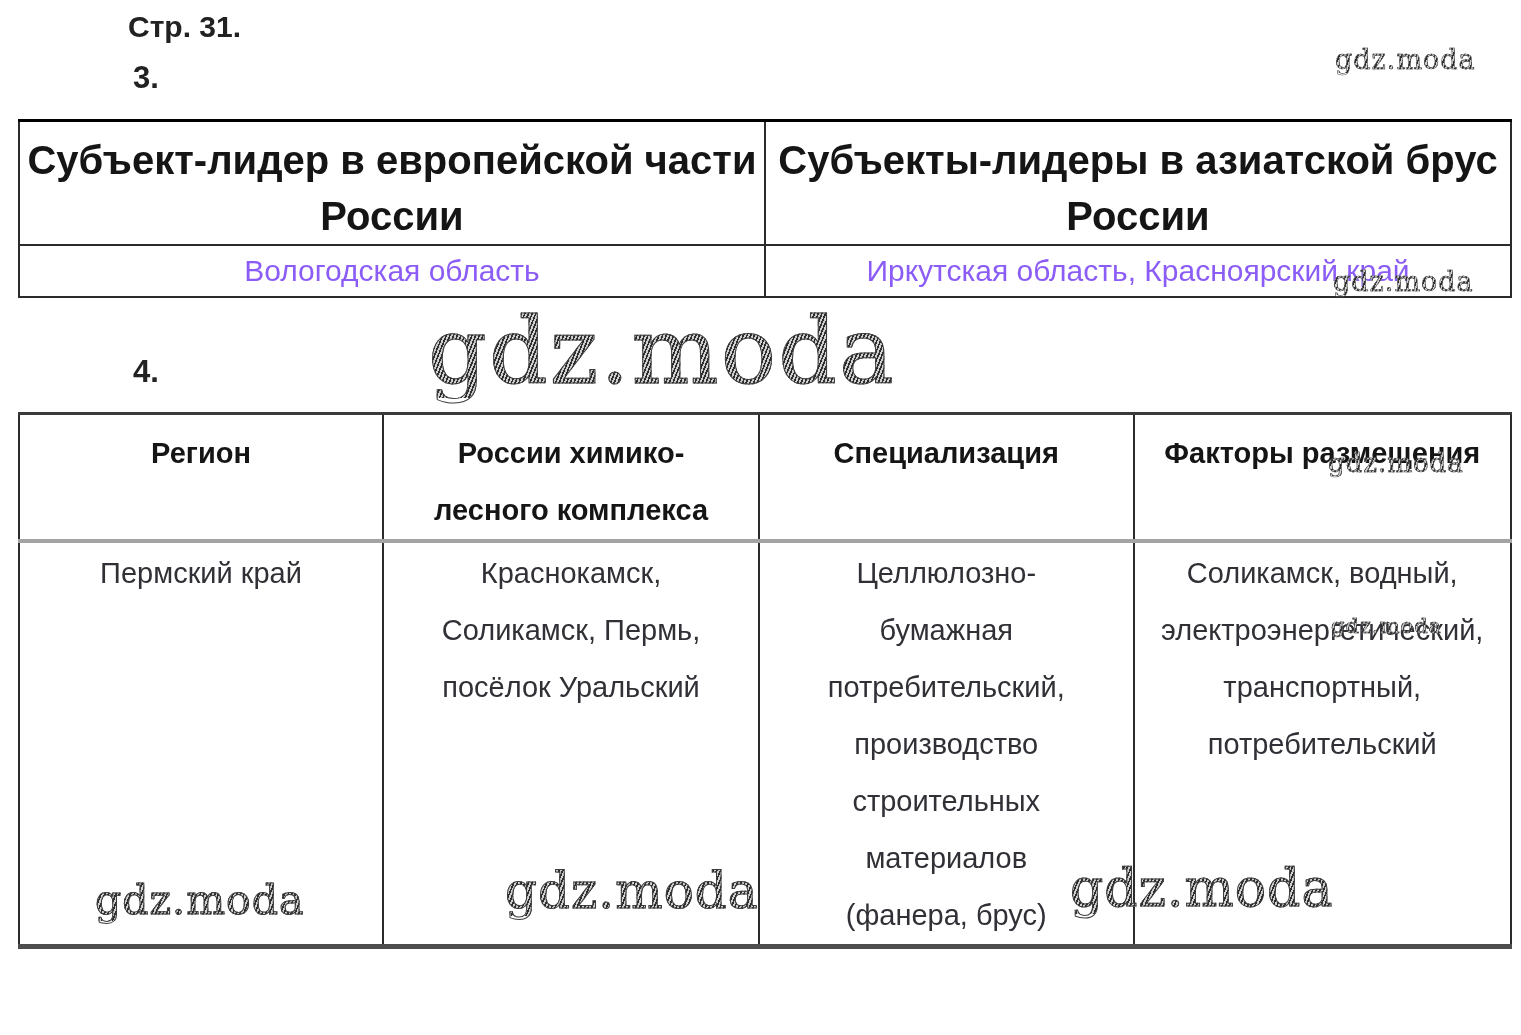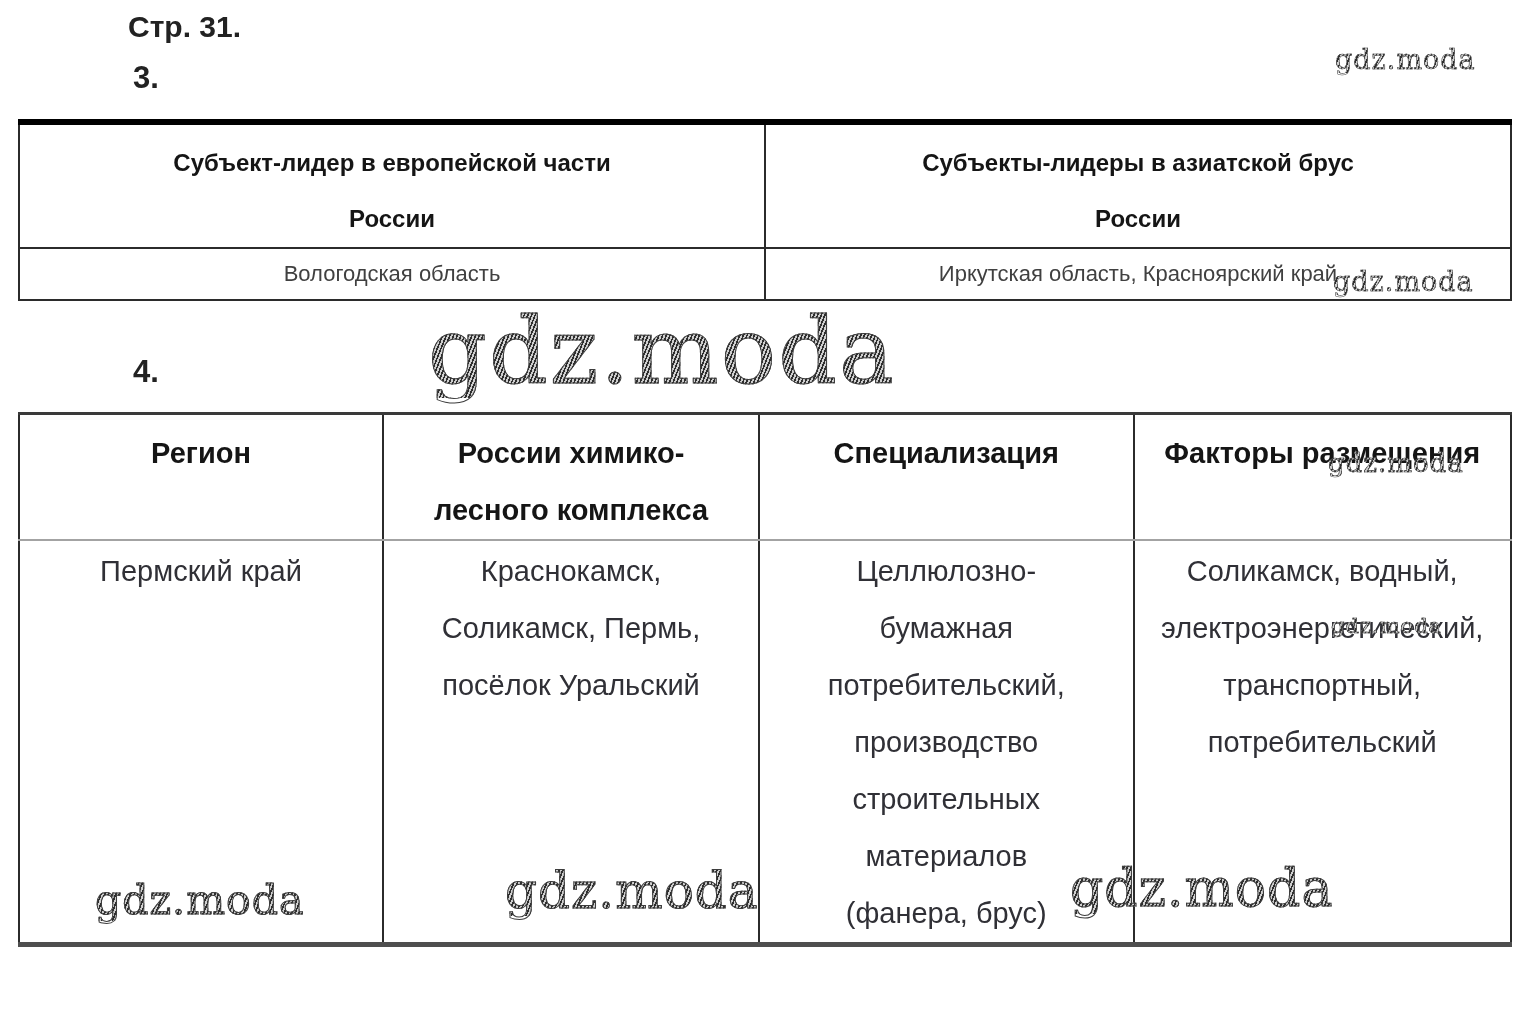--- a/index.html
+++ b/index.html
@@ -23,35 +23,35 @@
   .task-3 { left: 133px; top: 60px; }
   .task-4 { left: 133px; top: 354px; }
 
   
   table { position: absolute; border-collapse: collapse; table-layout: fixed; background: transparent; }
   th, td { text-align: center; white-space: pre-line; }
 
   .t1 { left: 18px; top: 119px; width: 1494px; }
   .t1 th, .t1 td { border: 2px solid #2b2b2b; }
   .t1 th {
-    border-top: 6px solid #000000;
+    border-top: 3px solid #000000;
     height: 104px; padding-top: 10px;
     vertical-align: top;
-    font-size: 24px; font-weight: bold; line-height: 56px; color: #151515;
+    font-size: 40px; font-weight: bold; line-height: 56px; color: #151515;
   }
   .t1 td {
     height: 50px; vertical-align: middle;
-    font-size: 22px; color: #404040; line-height: 50px;
+    font-size: 30px; color: #8b5cf6; line-height: 50px;
   }
 
   .t2 { left: 18px; top: 412px; width: 1494px; }
   .t2 th, .t2 td { border: 2px solid #2b2b2b; }
   .t2 th {
     border-top: 3px solid #3a3a3a;
-    border-bottom: 2px solid #a3a3a3;
+    border-bottom: 4px solid #a3a3a3;
     height: 98px; padding-top: 10px;
     vertical-align: top;
     font-size: 29px; font-weight: bold; line-height: 57px; color: #151515;
   }
   .t2 td {
     border-bottom: 5px solid #4e4e4e;
     height: 400px; padding-top: 2px;
     vertical-align: top;
     font-size: 29px; color: #303036; line-height: 57px; margin-left: 44px;
   }

